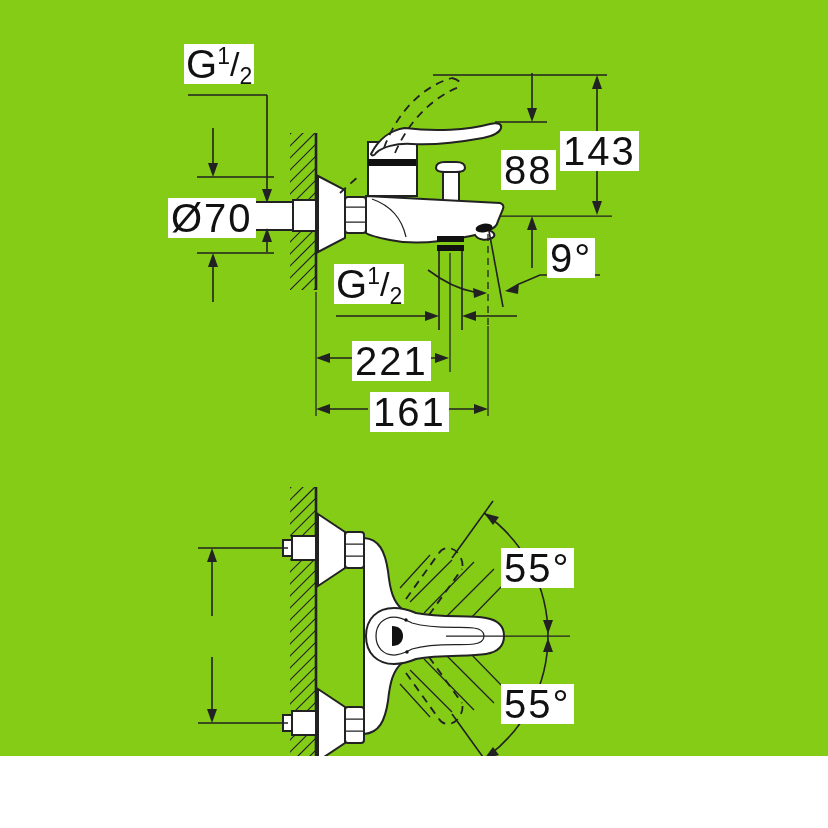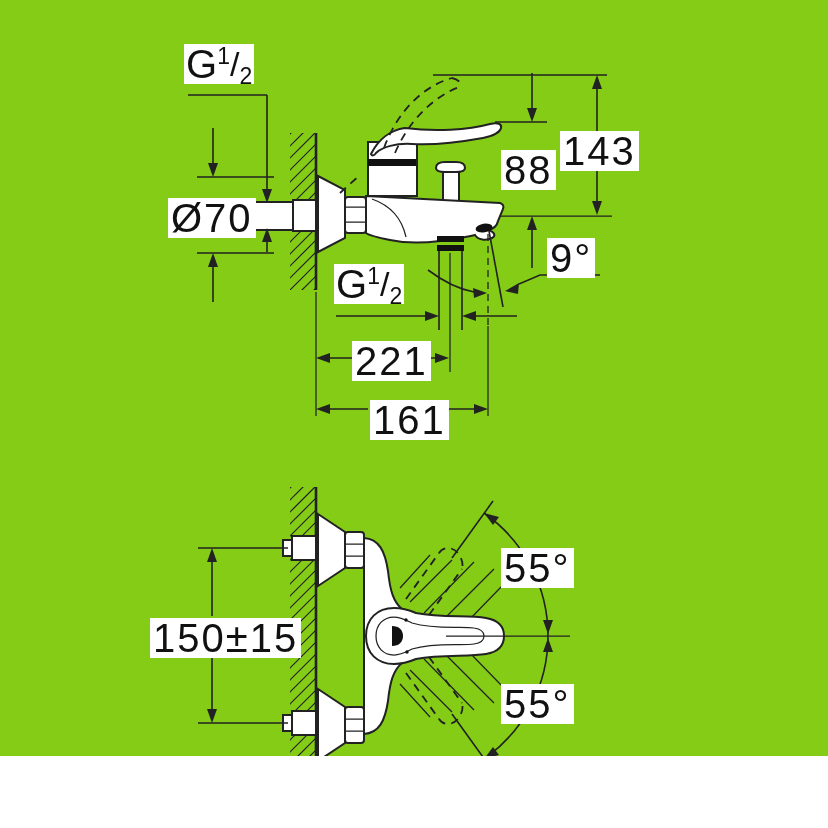--- a/index.html
+++ b/index.html
@@ -272,21 +272,20 @@
 <div class="dim-label" style="left:560px;top:131px;">143</div>
 
 <div class="dim-label" style="left:547px;top:238px;">9°</div>
 
 <div class="thread-label" style="left:334px;top:264px;">
   <span class="tg">G</span><span class="tn">1</span><span class="ts">/</span><span class="td">2</span>
 </div>
 
 <div class="dim-label" style="left:352px;top:341px;">221</div>
 
-<div class="dim-label" style="left:370px;top:392px;margin-top:8px;">161</div>
-
-<div class="dim-label" style="left:150px;top:618px;">150±15</div>
+<div class="dim-label" style="left:370px;top:392px;">161</div>
+
 
 <div class="dim-label" style="left:501px;top:548px;">55°</div>
 
 <div class="dim-label" style="left:501px;top:684px;">55°</div>
 
 </div>
 
 </body></html>

